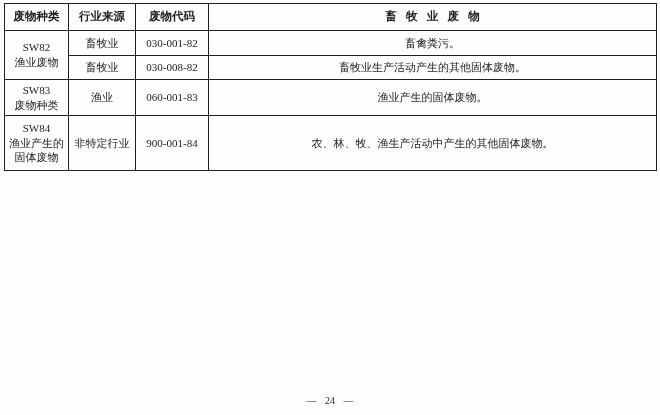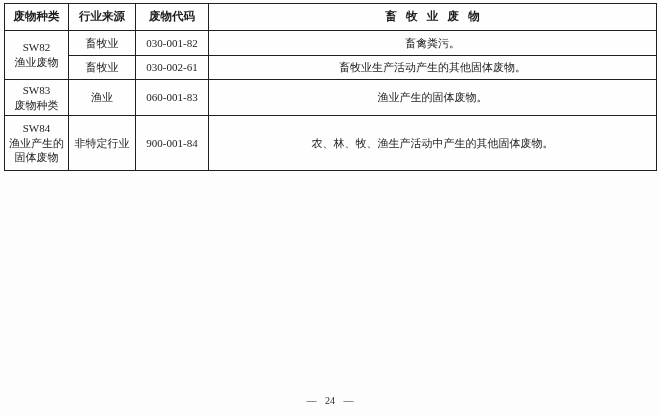--- a/index.html
+++ b/index.html
@@ -91,21 +91,21 @@
         <td class="cat" rowspan="2">
           <div>SW82</div>
           <div>渔业废物</div>
         </td>
         <td>畜牧业</td>
         <td>030-001-82</td>
         <td class="name">畜禽粪污。</td>
       </tr>
       <tr class="r2">
         <td>畜牧业</td>
-        <td>030-002-61</td>
+        <td>030-008-82</td>
         <td class="name">畜牧业生产活动产生的其他固体废物。</td>
       </tr>
       <tr class="r3">
         <td class="cat">
           <div>SW83</div>
           <div>废物种类</div>
         </td>
         <td>渔业</td>
         <td>060-001-83</td>
         <td class="name">渔业产生的固体废物。</td>

